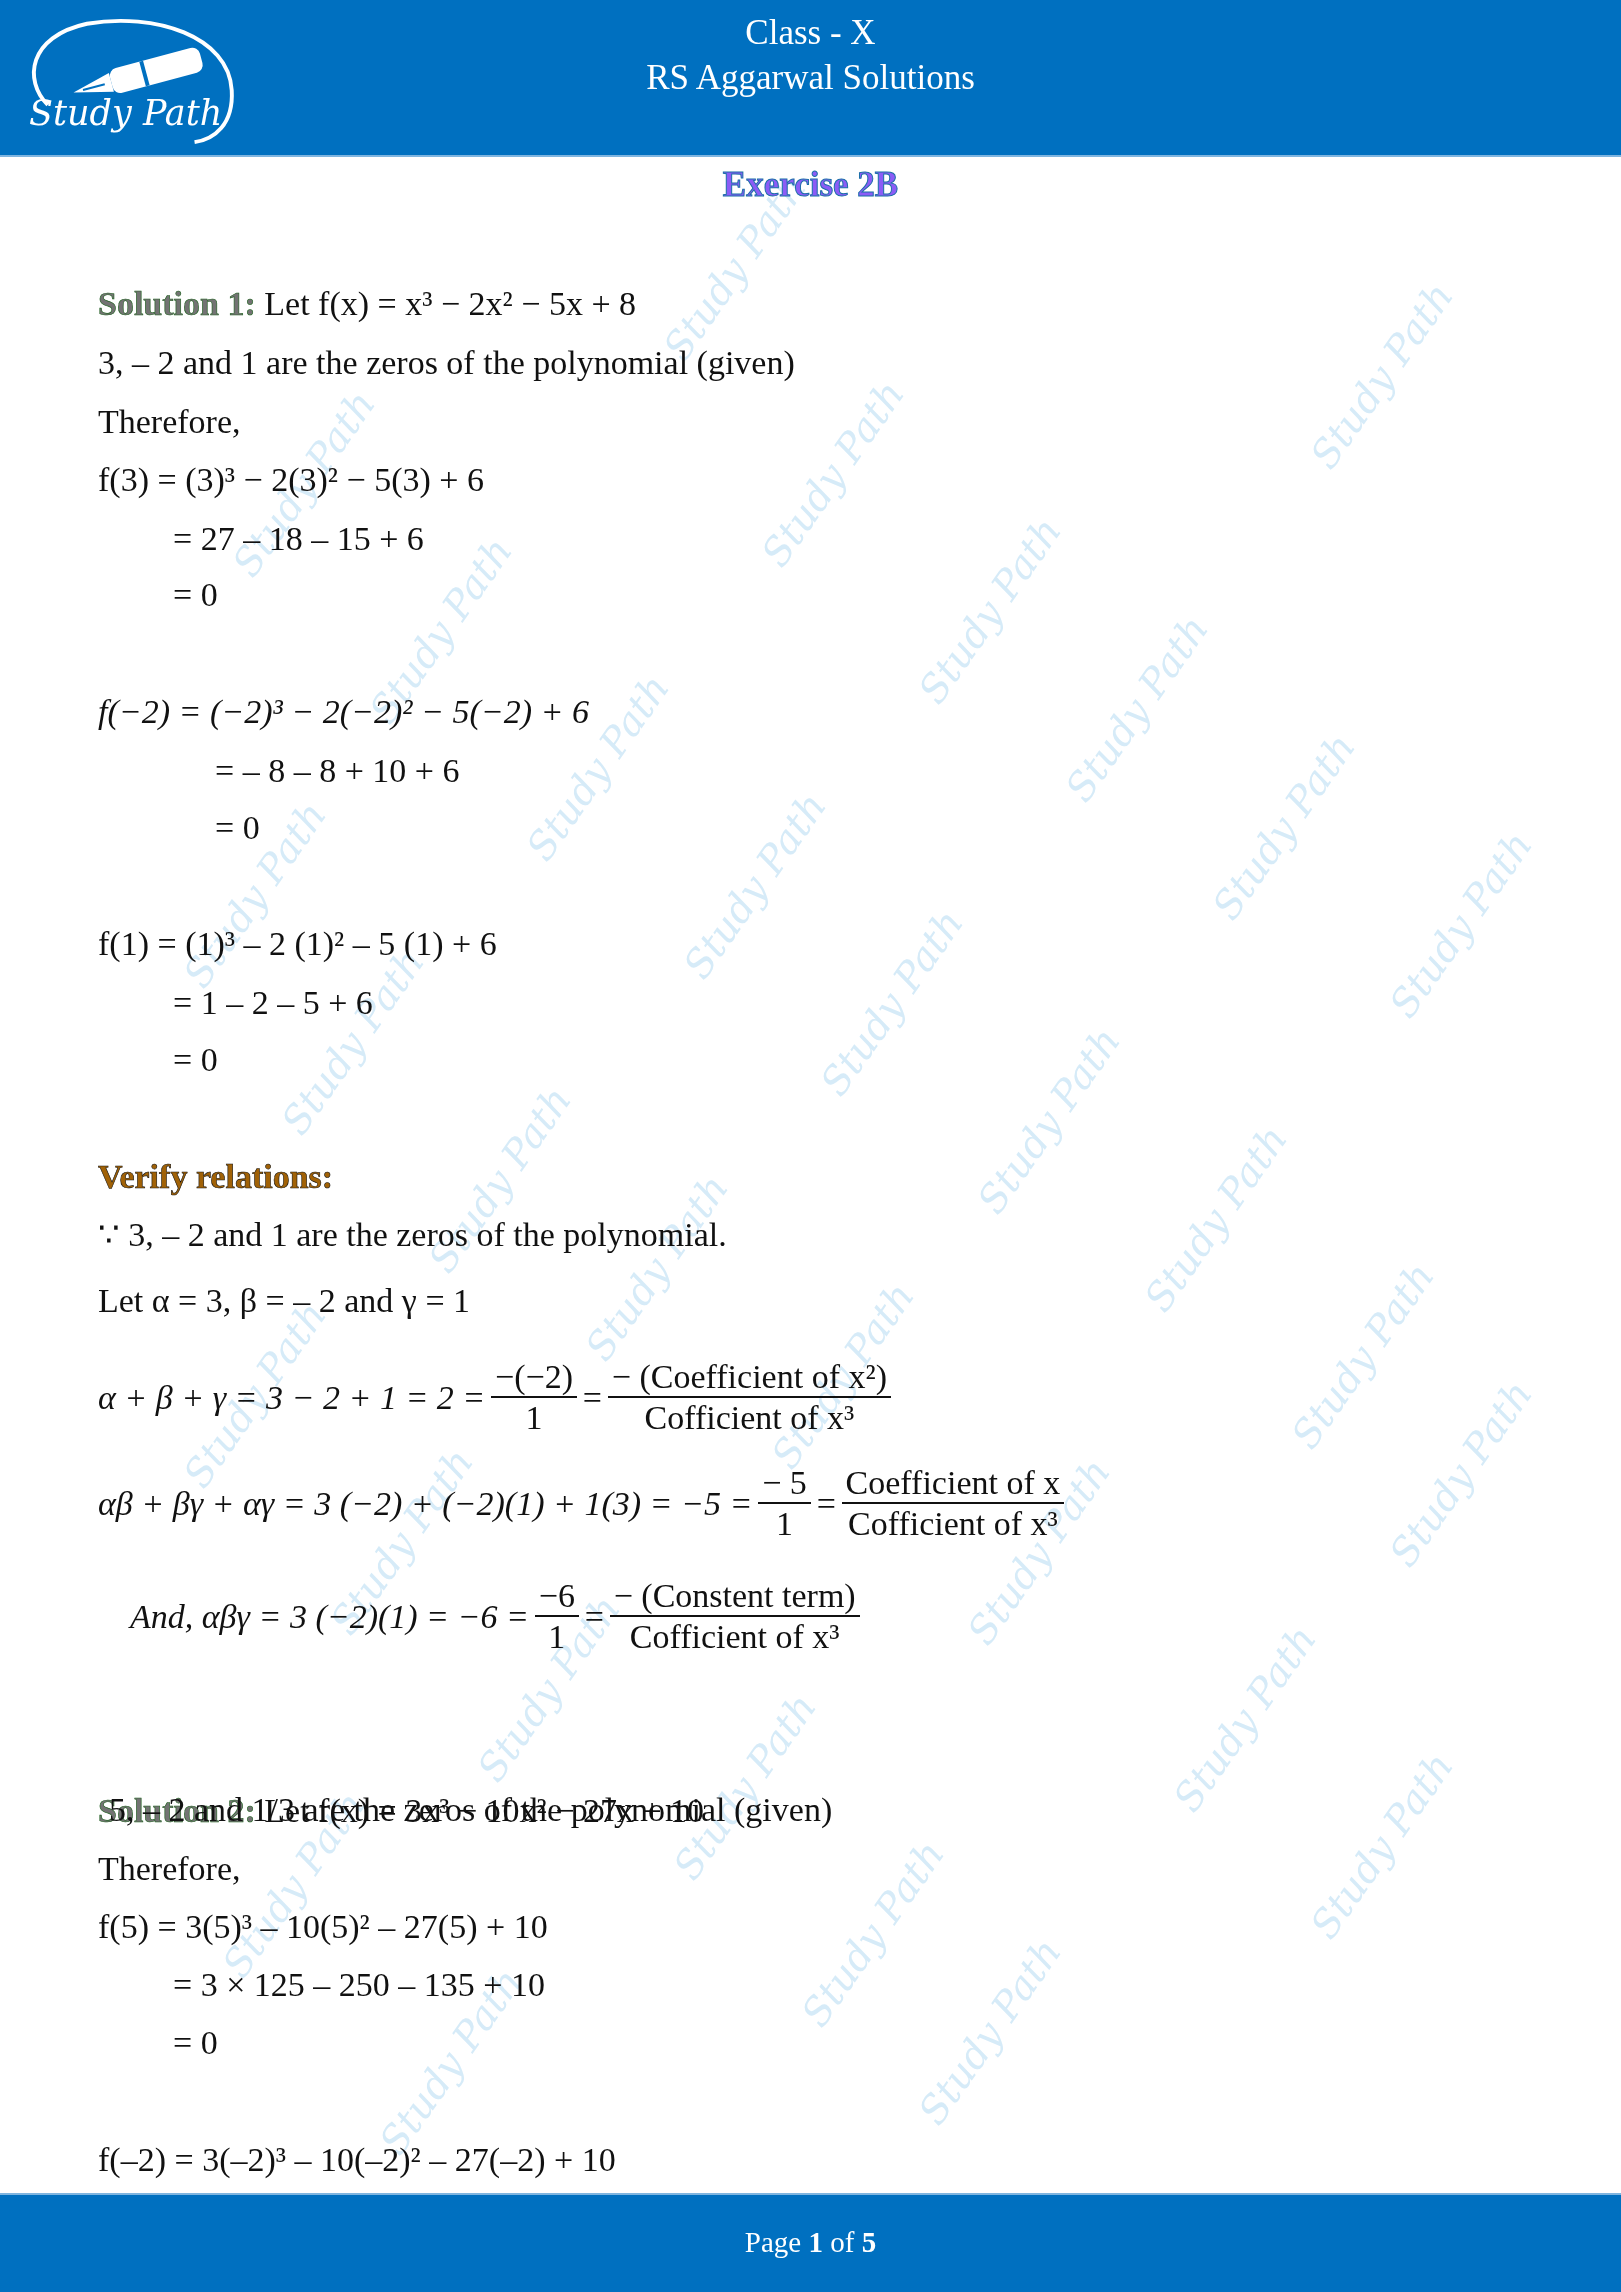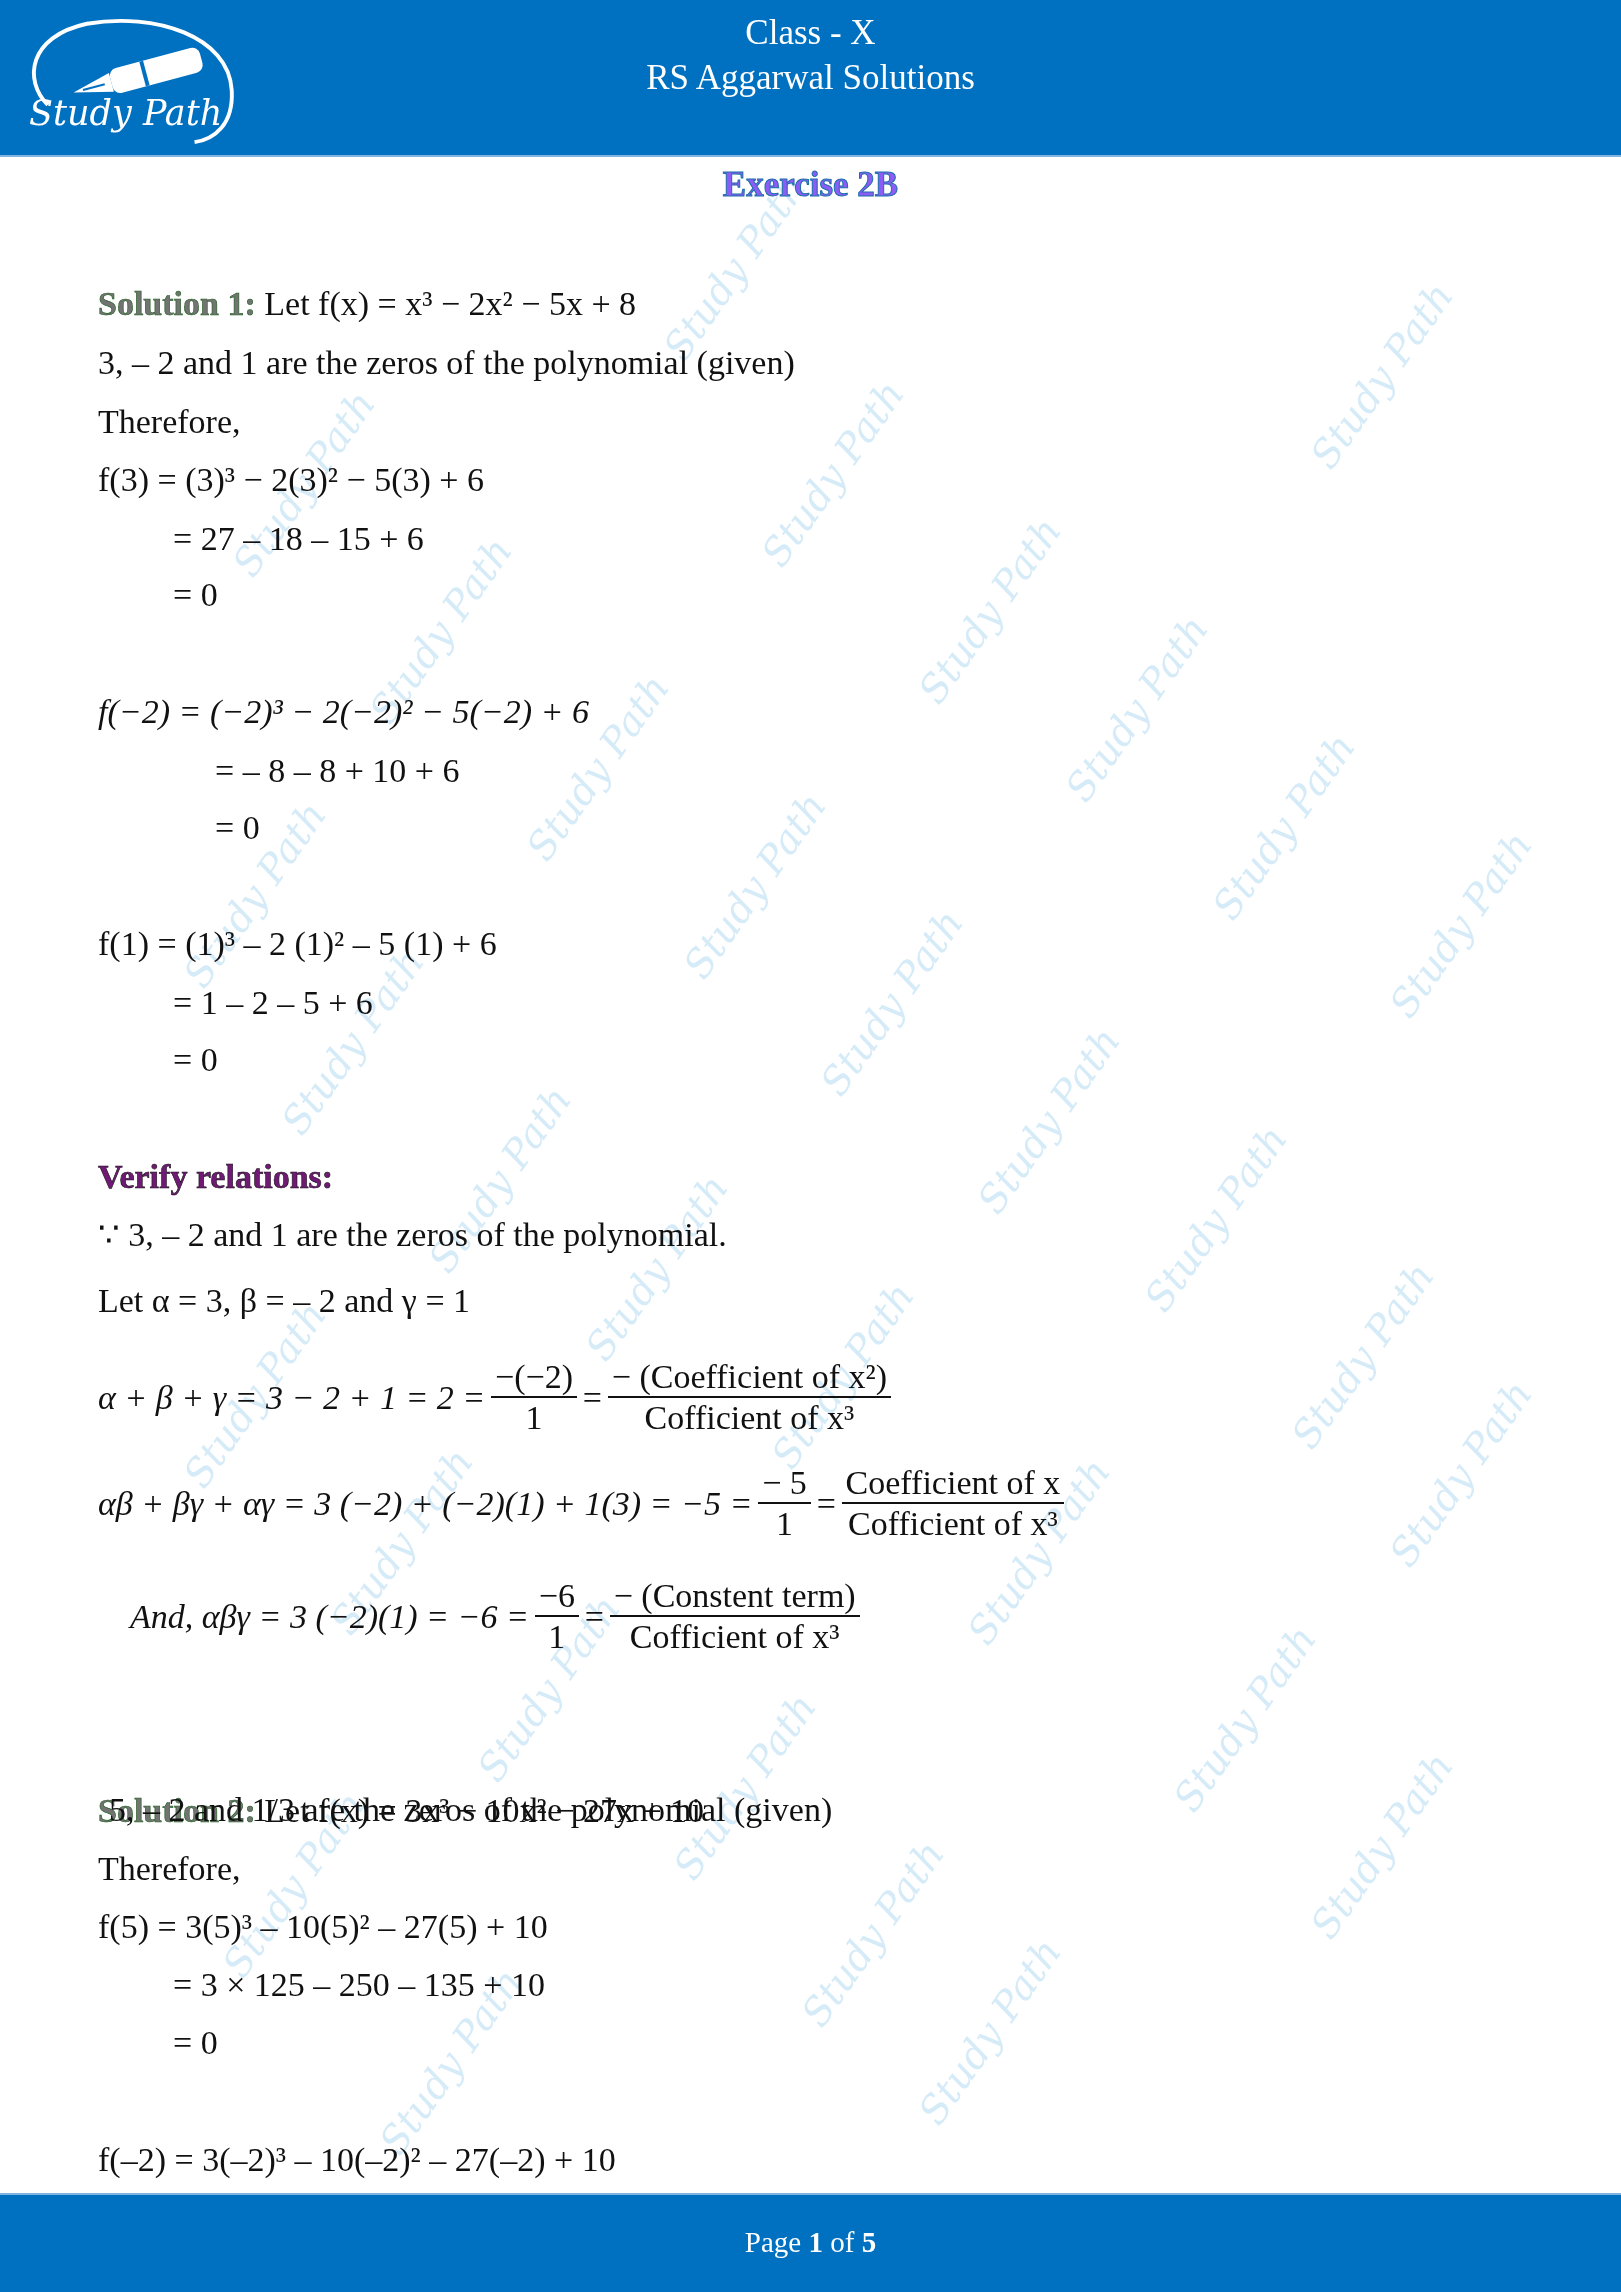--- a/index.html
+++ b/index.html
@@ -28,21 +28,21 @@
   .exercise {
     position: absolute; left: 0; right: 0; top: 165px; text-align: center;
     font-family: "Liberation Serif", serif; font-weight: bold; font-size: 35px;
     color: #8b5cf6; -webkit-text-stroke: 1px #1b6fa8;
   }
   .line {
     position: absolute; font-family: "Liberation Serif", serif; font-size: 34px;
     white-space: nowrap; line-height: 43px;
   }
   .sol-label { color: #737373; font-weight: bold; -webkit-text-stroke: 0.6px #1a5e1a; }
-  .heading { font-weight: bold; color: #701a75; -webkit-text-stroke: 0.6px #111; }
+  .heading { font-weight: bold; color: #a16207; -webkit-text-stroke: 0.6px #111; }
   .it { font-style: italic; }
   .eq { display: inline-flex; align-items: center; }
   .frac {
     display: inline-flex; flex-direction: column; align-items: center;
     vertical-align: middle; margin: 0 5.9px;
   }
   .frac .num-p { border-bottom: 2px solid #111; padding: 0 3.9px; line-height: 39px; }
   .frac .den-p { padding: 0 3.9px; line-height: 39px; }
   .wm {
     position: absolute; font-family: "DejaVu Serif", serif; font-style: italic;

